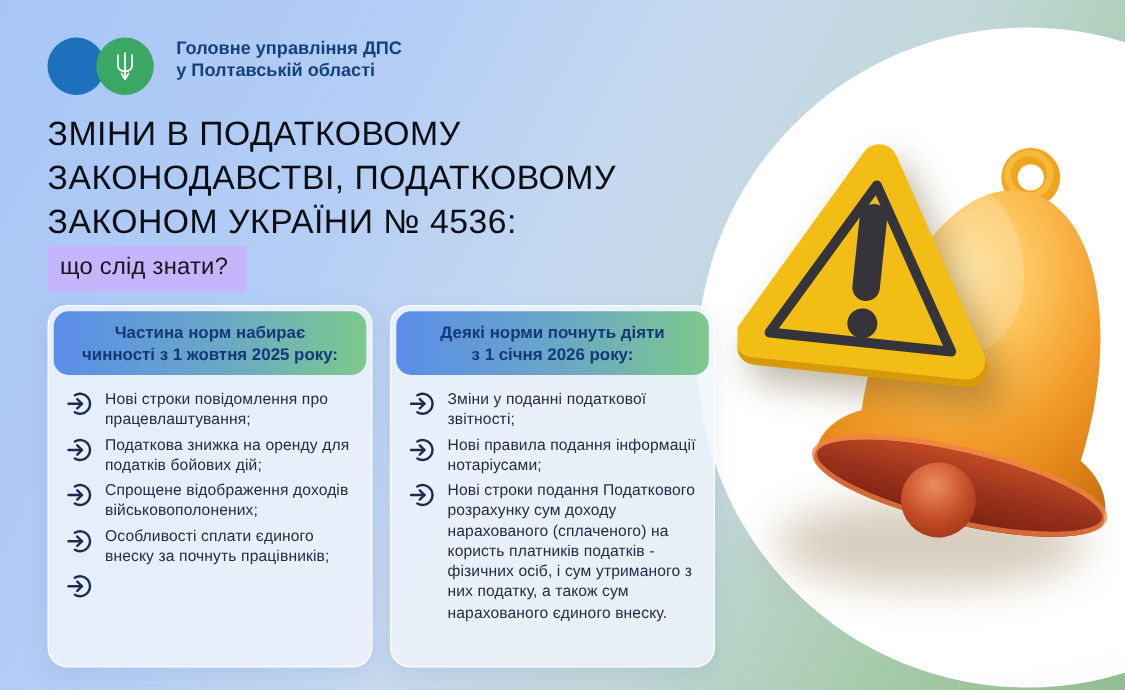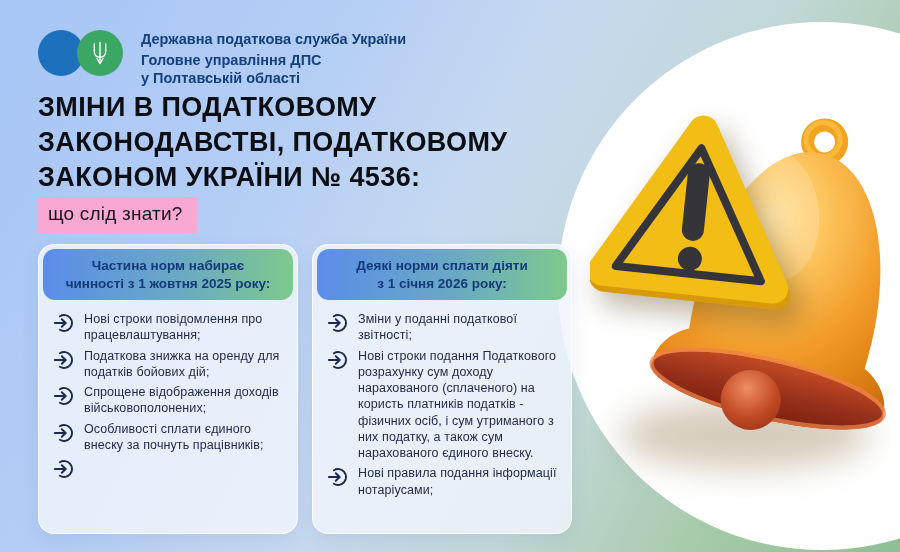--- a/index.html
+++ b/index.html
@@ -26,24 +26,24 @@
   
   .org{position:absolute;left:38px;top:28px;display:flex;align-items:flex-start;}
   .logo-circles{display:flex;margin-right:18px;margin-top:2px;}
   .circle-blue{width:46px;height:46px;border-radius:50%;background:#1d71bc;}
   .circle-green{width:46px;height:46px;border-radius:50%;background:#3aa764;margin-left:-7px;
     display:flex;align-items:center;justify-content:center;}
   .org-text{color:#14407c;font-weight:bold;font-size:14.5px;line-height:1.24;padding-top:3px;}
   .org-text .l1{margin-bottom:3px;}
 
   
-  .title{position:absolute;left:38px;top:90px;color:#0c0e14;font-weight:700;
+  .title{position:absolute;left:38px;top:90px;color:#0c0e14;font-weight:400;
     font-size:27px;line-height:1.3;letter-spacing:.4px;}
   .highlight-chip{
-    position:absolute;left:38px;top:197px;background:#f9a8d4;color:#15161a;
+    position:absolute;left:38px;top:197px;background:#c4b5fd;color:#15161a;
     font-size:19px;padding:6px 15px 8px 10px;letter-spacing:.2px;
   }
 
   
   .cards{position:absolute;left:38px;top:244px;display:flex;gap:14px;}
   .card{
     width:260px;height:290px;border-radius:16px;box-sizing:border-box;
     background:rgba(240,245,253,.82);border:1px solid rgba(255,255,255,.85);
     padding:4px;display:flex;flex-direction:column;
     box-shadow:0 6px 18px rgba(60,90,160,.10);
@@ -114,21 +114,20 @@
           <path d="M12 3 V21"></path>
           <path d="M5 5 V14 C5 19 8 21 12 21"></path>
           <path d="M19 5 V14 C19 19 16 21 12 21"></path>
           <path d="M8.5 23 L12 29 L15.5 23"></path>
           <path d="M12 21 V26"></path>
         </g>
       </svg>
     </div>
   </div>
   <div class="org-text">
-    <div class="l1">Державна податкова служба України</div>
     <div>Головне управління ДПС</div>
     <div>у Полтавській області</div>
   </div>
 </div>
 
 <div class="title">
   <div>ЗМІНИ В ПОДАТКОВОМУ</div>
   <div>ЗАКОНОДАВСТВІ, ПОДАТКОВОМУ</div>
   <div>ЗАКОНОМ УКРАЇНИ № 4536:</div>
 </div>
@@ -189,21 +188,21 @@
               <path d="M2 12 H13.6"></path>
               <path d="M9.6 7.9 L13.8 12 L9.6 16.1"></path>
             </g>
           </svg>
       </li>
     </ul>
   </div>
 
   <div class="card">
     <div class="card-header">
-      <div>Деякі норми сплати діяти</div>
+      <div>Деякі норми почнуть діяти</div>
       <div>з 1 січня 2026 року:</div>
     </div>
     <ul class="card-list">
       <li class="item">
         <svg class="arrow-ic" viewBox="0 0 24 24">
             <g fill="none" stroke="#1e2a4d" stroke-width="2.1" stroke-linecap="round" stroke-linejoin="round">
               <path d="M7.5 4.6 A8.7 8.7 0 1 1 7.5 19.4"></path>
               <path d="M2 12 H13.6"></path>
               <path d="M9.6 7.9 L13.8 12 L9.6 16.1"></path>
             </g>
@@ -211,28 +210,28 @@
         <span class="item-text">Зміни у поданні податкової звітності;</span>
       </li>
       <li class="item">
         <svg class="arrow-ic" viewBox="0 0 24 24">
             <g fill="none" stroke="#1e2a4d" stroke-width="2.1" stroke-linecap="round" stroke-linejoin="round">
               <path d="M7.5 4.6 A8.7 8.7 0 1 1 7.5 19.4"></path>
               <path d="M2 12 H13.6"></path>
               <path d="M9.6 7.9 L13.8 12 L9.6 16.1"></path>
             </g>
           </svg>
+        <span class="item-text">Нові правила подання інформації нотаріусами;</span>
+      </li>
+      <li class="item">
+        <svg class="arrow-ic" viewBox="0 0 24 24">
+            <g fill="none" stroke="#1e2a4d" stroke-width="2.1" stroke-linecap="round" stroke-linejoin="round">
+              <path d="M7.5 4.6 A8.7 8.7 0 1 1 7.5 19.4"></path>
+              <path d="M2 12 H13.6"></path>
+              <path d="M9.6 7.9 L13.8 12 L9.6 16.1"></path>
+            </g>
+          </svg>
         <span class="item-text">Нові строки подання Податкового розрахунку сум доходу нарахованого (сплаченого) на користь платників податків - фізичних осіб, і сум утриманого з них податку, а також сум нарахованого єдиного внеску.</span>
       </li>
-      <li class="item">
-        <svg class="arrow-ic" viewBox="0 0 24 24">
-            <g fill="none" stroke="#1e2a4d" stroke-width="2.1" stroke-linecap="round" stroke-linejoin="round">
-              <path d="M7.5 4.6 A8.7 8.7 0 1 1 7.5 19.4"></path>
-              <path d="M2 12 H13.6"></path>
-              <path d="M9.6 7.9 L13.8 12 L9.6 16.1"></path>
-            </g>
-          </svg>
-        <span class="item-text">Нові правила подання інформації нотаріусами;</span>
-      </li>
     </ul>
   </div>
 
 </div>
 
 </body></html>

